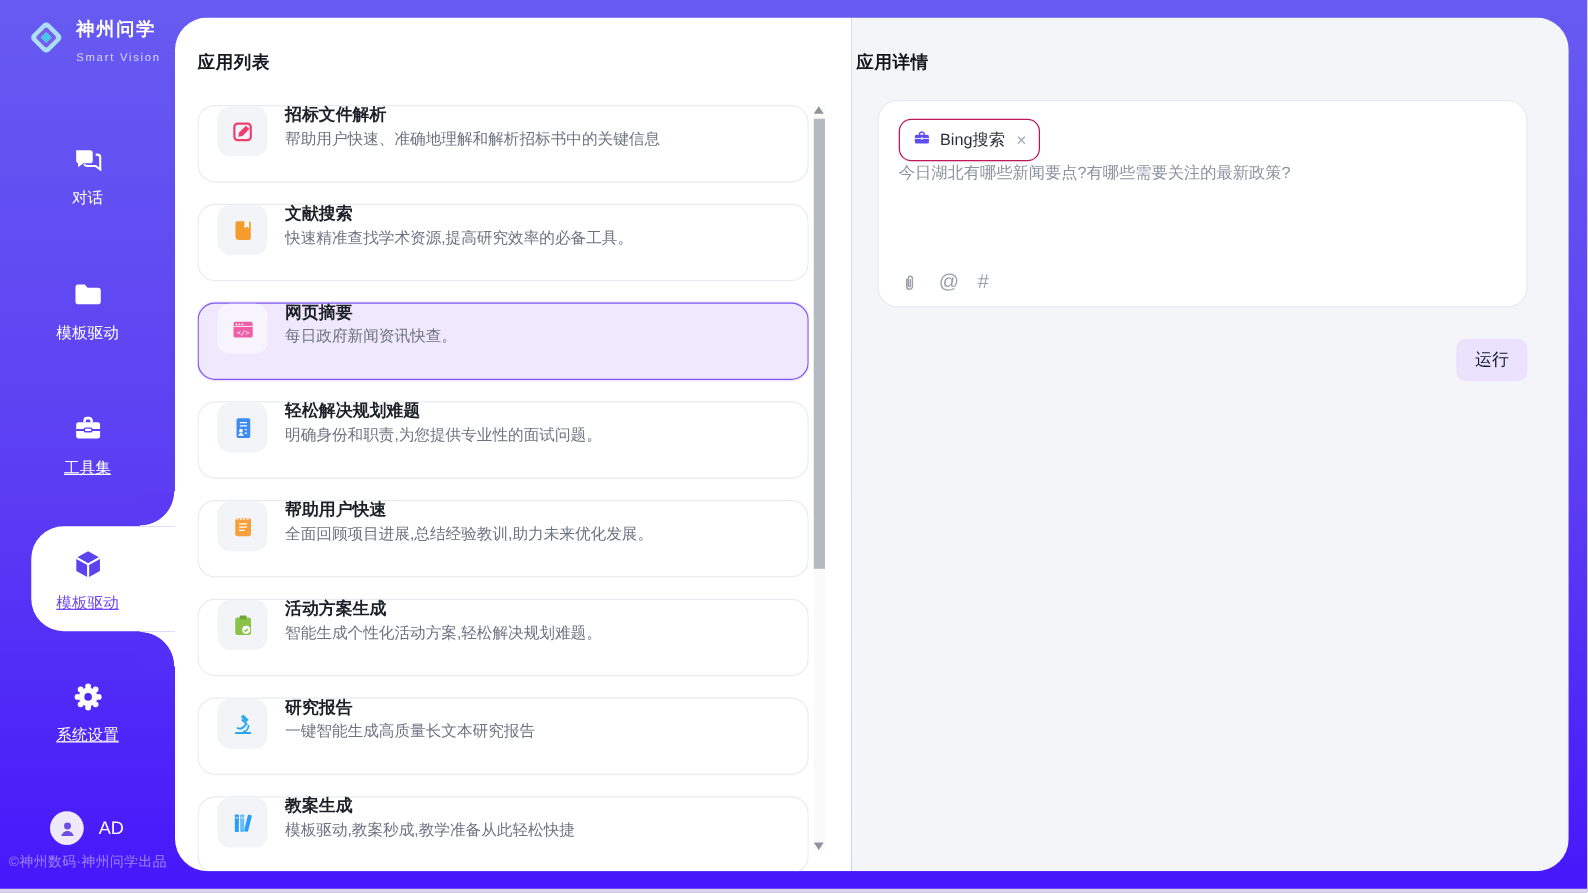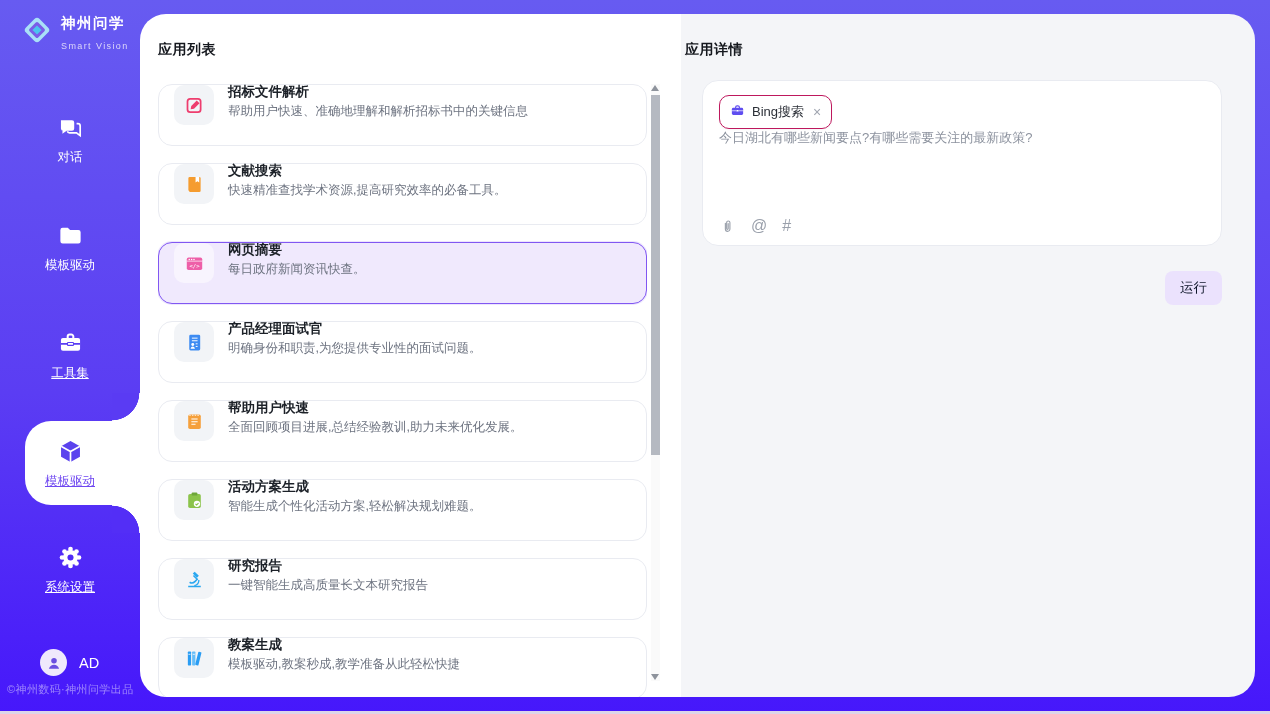--- a/index.html
+++ b/index.html
@@ -204,21 +204,21 @@
           <div class="card">
             <span class="app-ic">
               <svg viewBox="0 0 24 24">
                 <rect x="6" y="3" width="12.5" height="18" rx="1.6" fill="#3d8bf2"></rect>
                 <path d="M9 7h6.5M9 10h6.5M13.4 13.5h2.1M13.4 16.5h2.1" stroke="#fff" stroke-width="1.1"></path>
                 <circle cx="10" cy="14.3" r="1.7" fill="#fff"></circle>
                 <path d="M7.5 19c.5-1.7 1.4-2.5 2.5-2.5s2 .8 2.5 2.5z" fill="#fff"></path>
               </svg>
             </span>
             <div>
-              <div class="card-title">产品经理面试官</div>
+              <div class="card-title">轻松解决规划难题</div>
               <div class="card-desc">明确身份和职责,为您提供专业性的面试问题。</div>
             </div>
           </div>
           <div class="card">
             <span class="app-ic">
               <svg viewBox="0 0 24 24">
                 <rect x="4.8" y="4" width="14.4" height="16.5" rx="2" fill="#f5a03c"></rect>
                 <path d="M6 4.9h12" stroke="#fff" stroke-width="1" stroke-dasharray="1.7 1.4"></path>
                 <path d="M8.4 9.2h7.2M8.4 12.2h7.2M8.4 15.2h4.8" stroke="#fff" stroke-width="1.2"></path>
               </svg>

